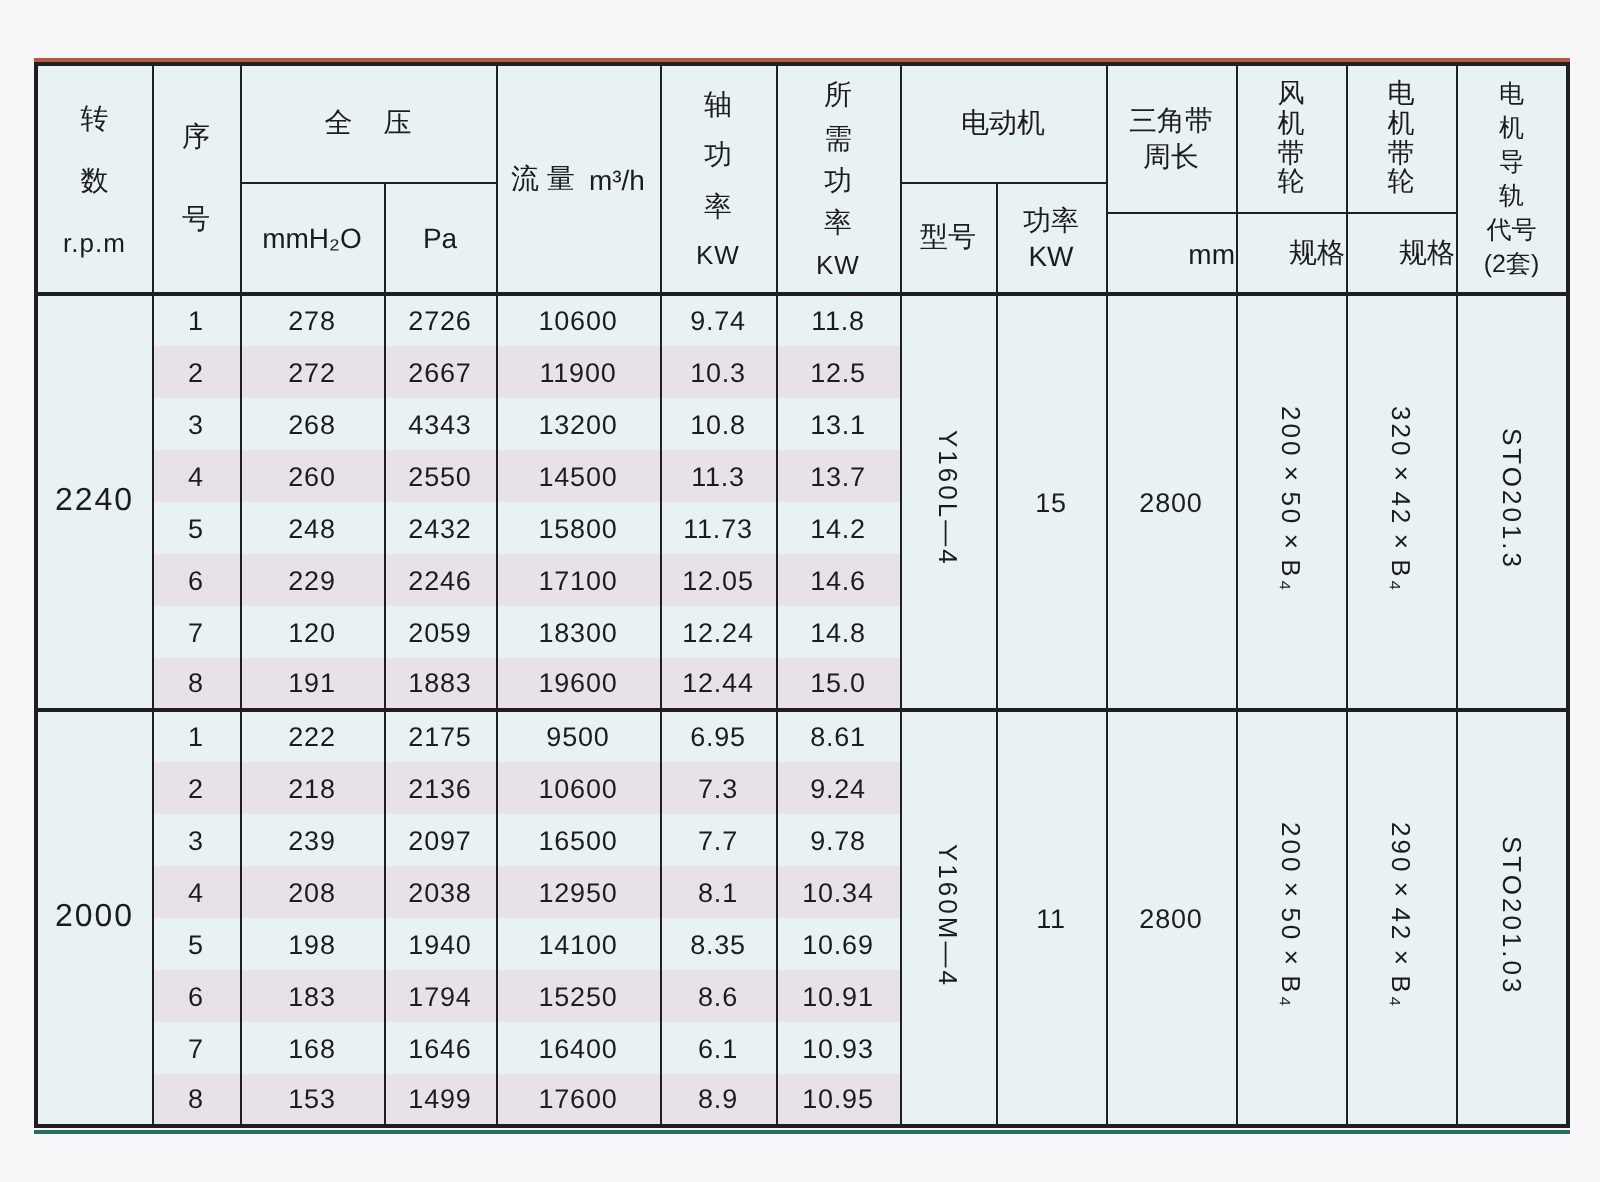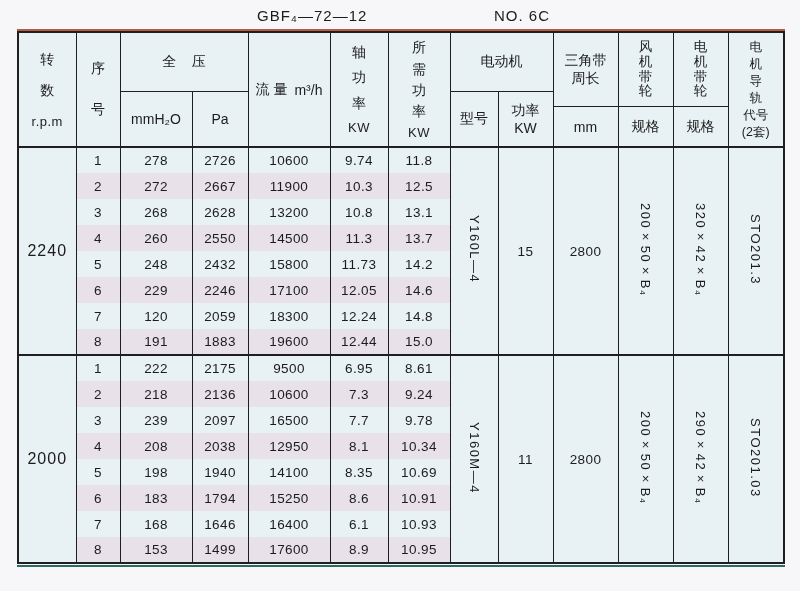--- a/index.html
+++ b/index.html
@@ -45,43 +45,39 @@
   tr.h2 th{border-top:1.4px solid var(--bd);}
   th{font-size:14px;}
 
   .stack{display:flex;flex-direction:column;justify-content:space-evenly;align-items:center;height:109px;padding:2px 0;}
   .stack1{display:flex;flex-direction:column;justify-content:space-between;align-items:center;height:100%;}
   .stack .latin{font-size:13px;letter-spacing:0.5px;}
   .flowstack{display:flex;justify-content:space-evenly;align-items:center;height:109px;padding:6px 0;}
   .split{display:flex;flex-direction:column;height:113px;}
   .split .upper{height:74px;border-bottom:1.4px solid var(--bd);display:flex;flex-direction:column;justify-content:center;align-items:center;line-height:1.25;}
   .split .upper.tight{line-height:1.1;font-size:13.5px;}
-  .split .lower{flex:1;display:flex;align-items:center;justify-content:center;}
+  .split .lower{flex:1;display:flex;align-items:center;justify-content:flex-end;}
   .rail-stack{display:flex;flex-direction:column;justify-content:space-evenly;align-items:center;height:110px;font-size:12.5px;line-height:1;padding:2px 0;}
 
   tbody{border-top:2px solid var(--bd);}
   tbody tr{height:26px;}
   tbody td{letter-spacing:0.4px;}
   td.shade{background:var(--shade);}
   td.rpm{font-size:16px;letter-spacing:1px;}
   .vtxt{
     display:inline-block;
     writing-mode:vertical-rl;
     text-orientation:mixed;
     font-size:13px;letter-spacing:1.5px;white-space:nowrap;
   }
 </style>
 </head>
 <body>
 
 <div class="page">
-  <div class="titlebar">
-    <span class="title-model">GBF₄—72—12</span>
-    <span class="title-no">NO.  6C</span>
-  </div>
 
   <div class="table-wrap">
     <table class="spec">
       <colgroup>
         <col style="width:58px">
           <col style="width:44px">
           <col style="width:72px">
           <col style="width:56px">
         <col style="width:82px">
           <col style="width:58px">
@@ -217,21 +213,21 @@
             <td class="shade">2</td>
             <td class="shade">272</td>
             <td class="shade">2667</td>
             <td class="shade">11900</td>
             <td class="shade">10.3</td>
             <td class="shade">12.5</td>
           </tr>
           <tr>
             <td class="">3</td>
             <td class="">268</td>
-            <td class="">2628</td>
+            <td class="">4343</td>
             <td class="">13200</td>
             <td class="">10.8</td>
             <td class="">13.1</td>
           </tr>
           <tr>
             <td class="shade">4</td>
             <td class="shade">260</td>
             <td class="shade">2550</td>
             <td class="shade">14500</td>
             <td class="shade">11.3</td>

